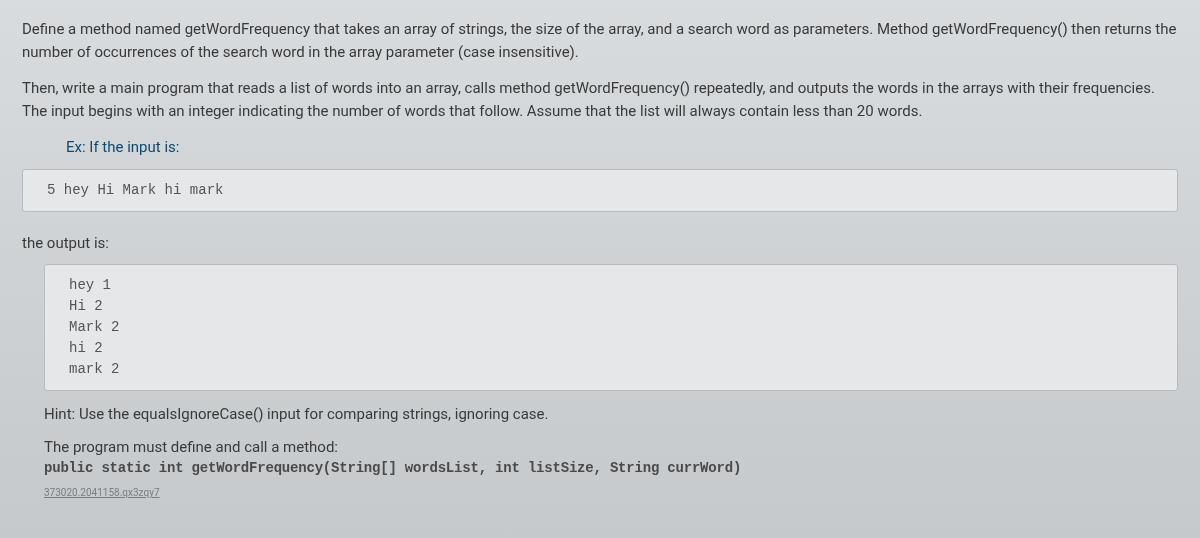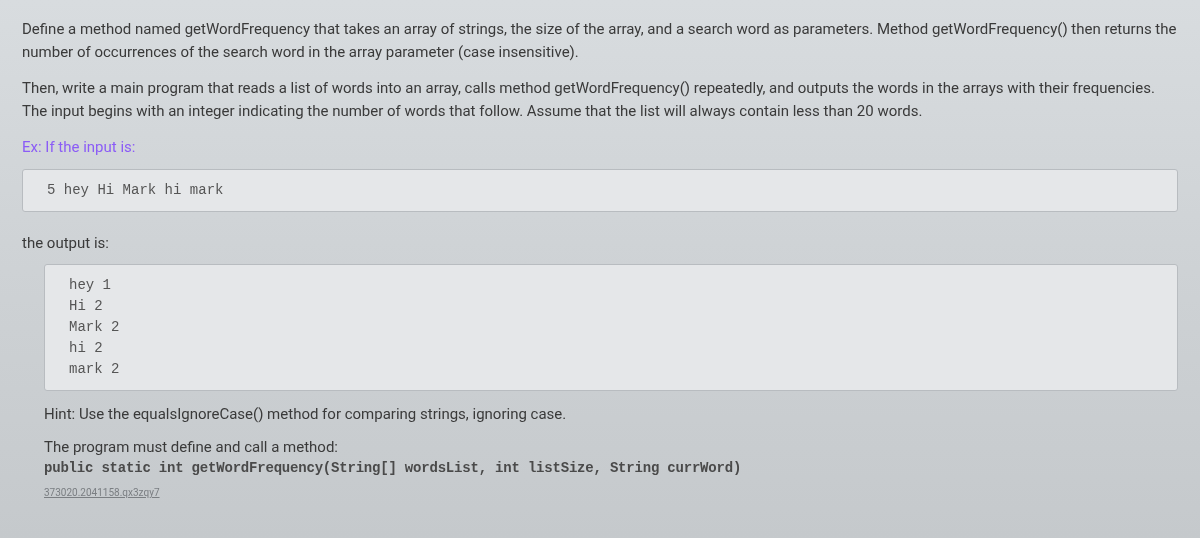--- a/index.html
+++ b/index.html
@@ -16,21 +16,22 @@
       color: #333;
       font-size: 15px;
       line-height: 1.5;
     }
     .paragraph {
       margin-bottom: 14px;
       color: #3a3a3a;
     }
     .ex-label {
       margin-bottom: 10px;
-      color: #8b5cf6;
+      color: #0c4a6e;
+      margin-left: 44px;
     }
     .code-box {
       background: #e5e7e9;
       border: 1px solid #b8bcc0;
       border-radius: 3px;
       padding: 10px 24px;
       font-family: "Courier New", Courier, monospace;
       font-size: 14px;
       color: #555;
       margin-bottom: 12px;
@@ -82,21 +83,21 @@
 
 <div class="output-label">the output is:</div>
 
 <div class="indent-section">
   <div class="code-box output">hey 1
 Hi 2
 Mark 2
 hi 2
 mark 2</div>
 
-  <div class="hint">Hint: Use the equalsIgnoreCase() method for comparing strings, ignoring case.</div>
+  <div class="hint">Hint: Use the equalsIgnoreCase() input for comparing strings, ignoring case.</div>
 
   <div class="method-def">
     <div>The program must define and call a method:</div>
     <div class="method-sig">public static int getWordFrequency(String[] wordsList, int listSize, String currWord)</div>
   </div>
 
   <div class="small-id">373020.2041158.qx3zqy7</div>
 </div>
 
 </body></html>

